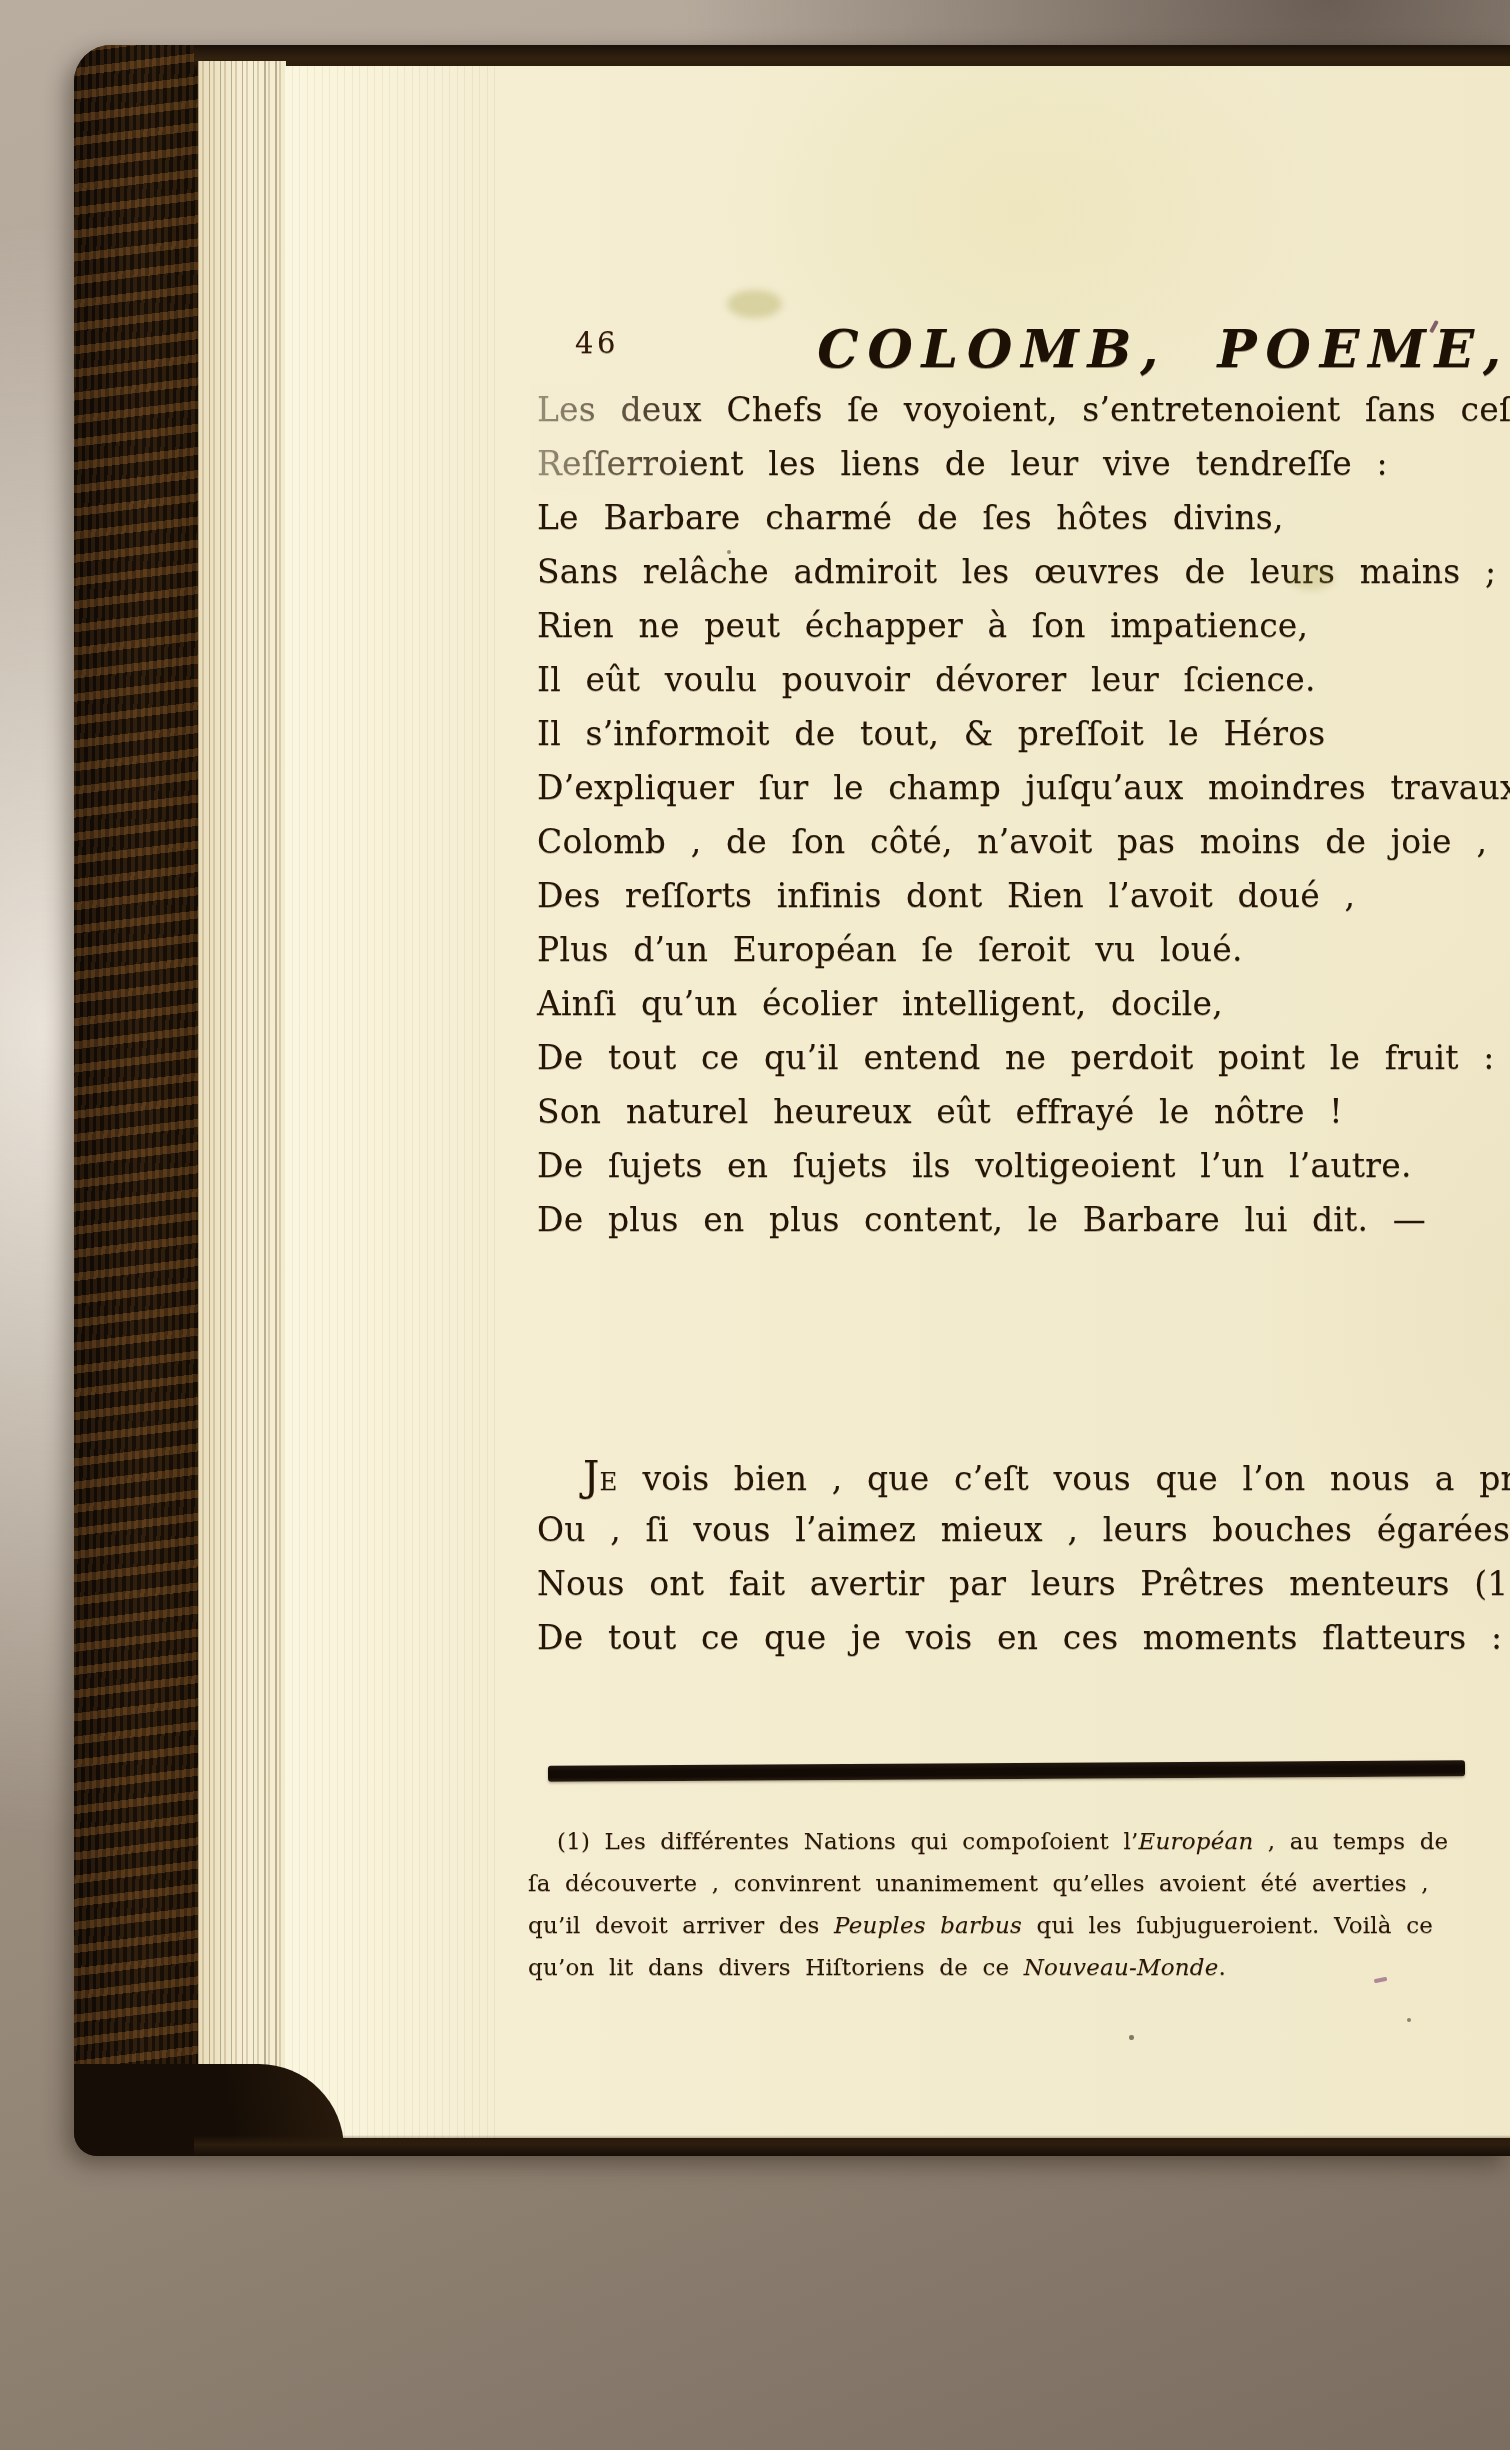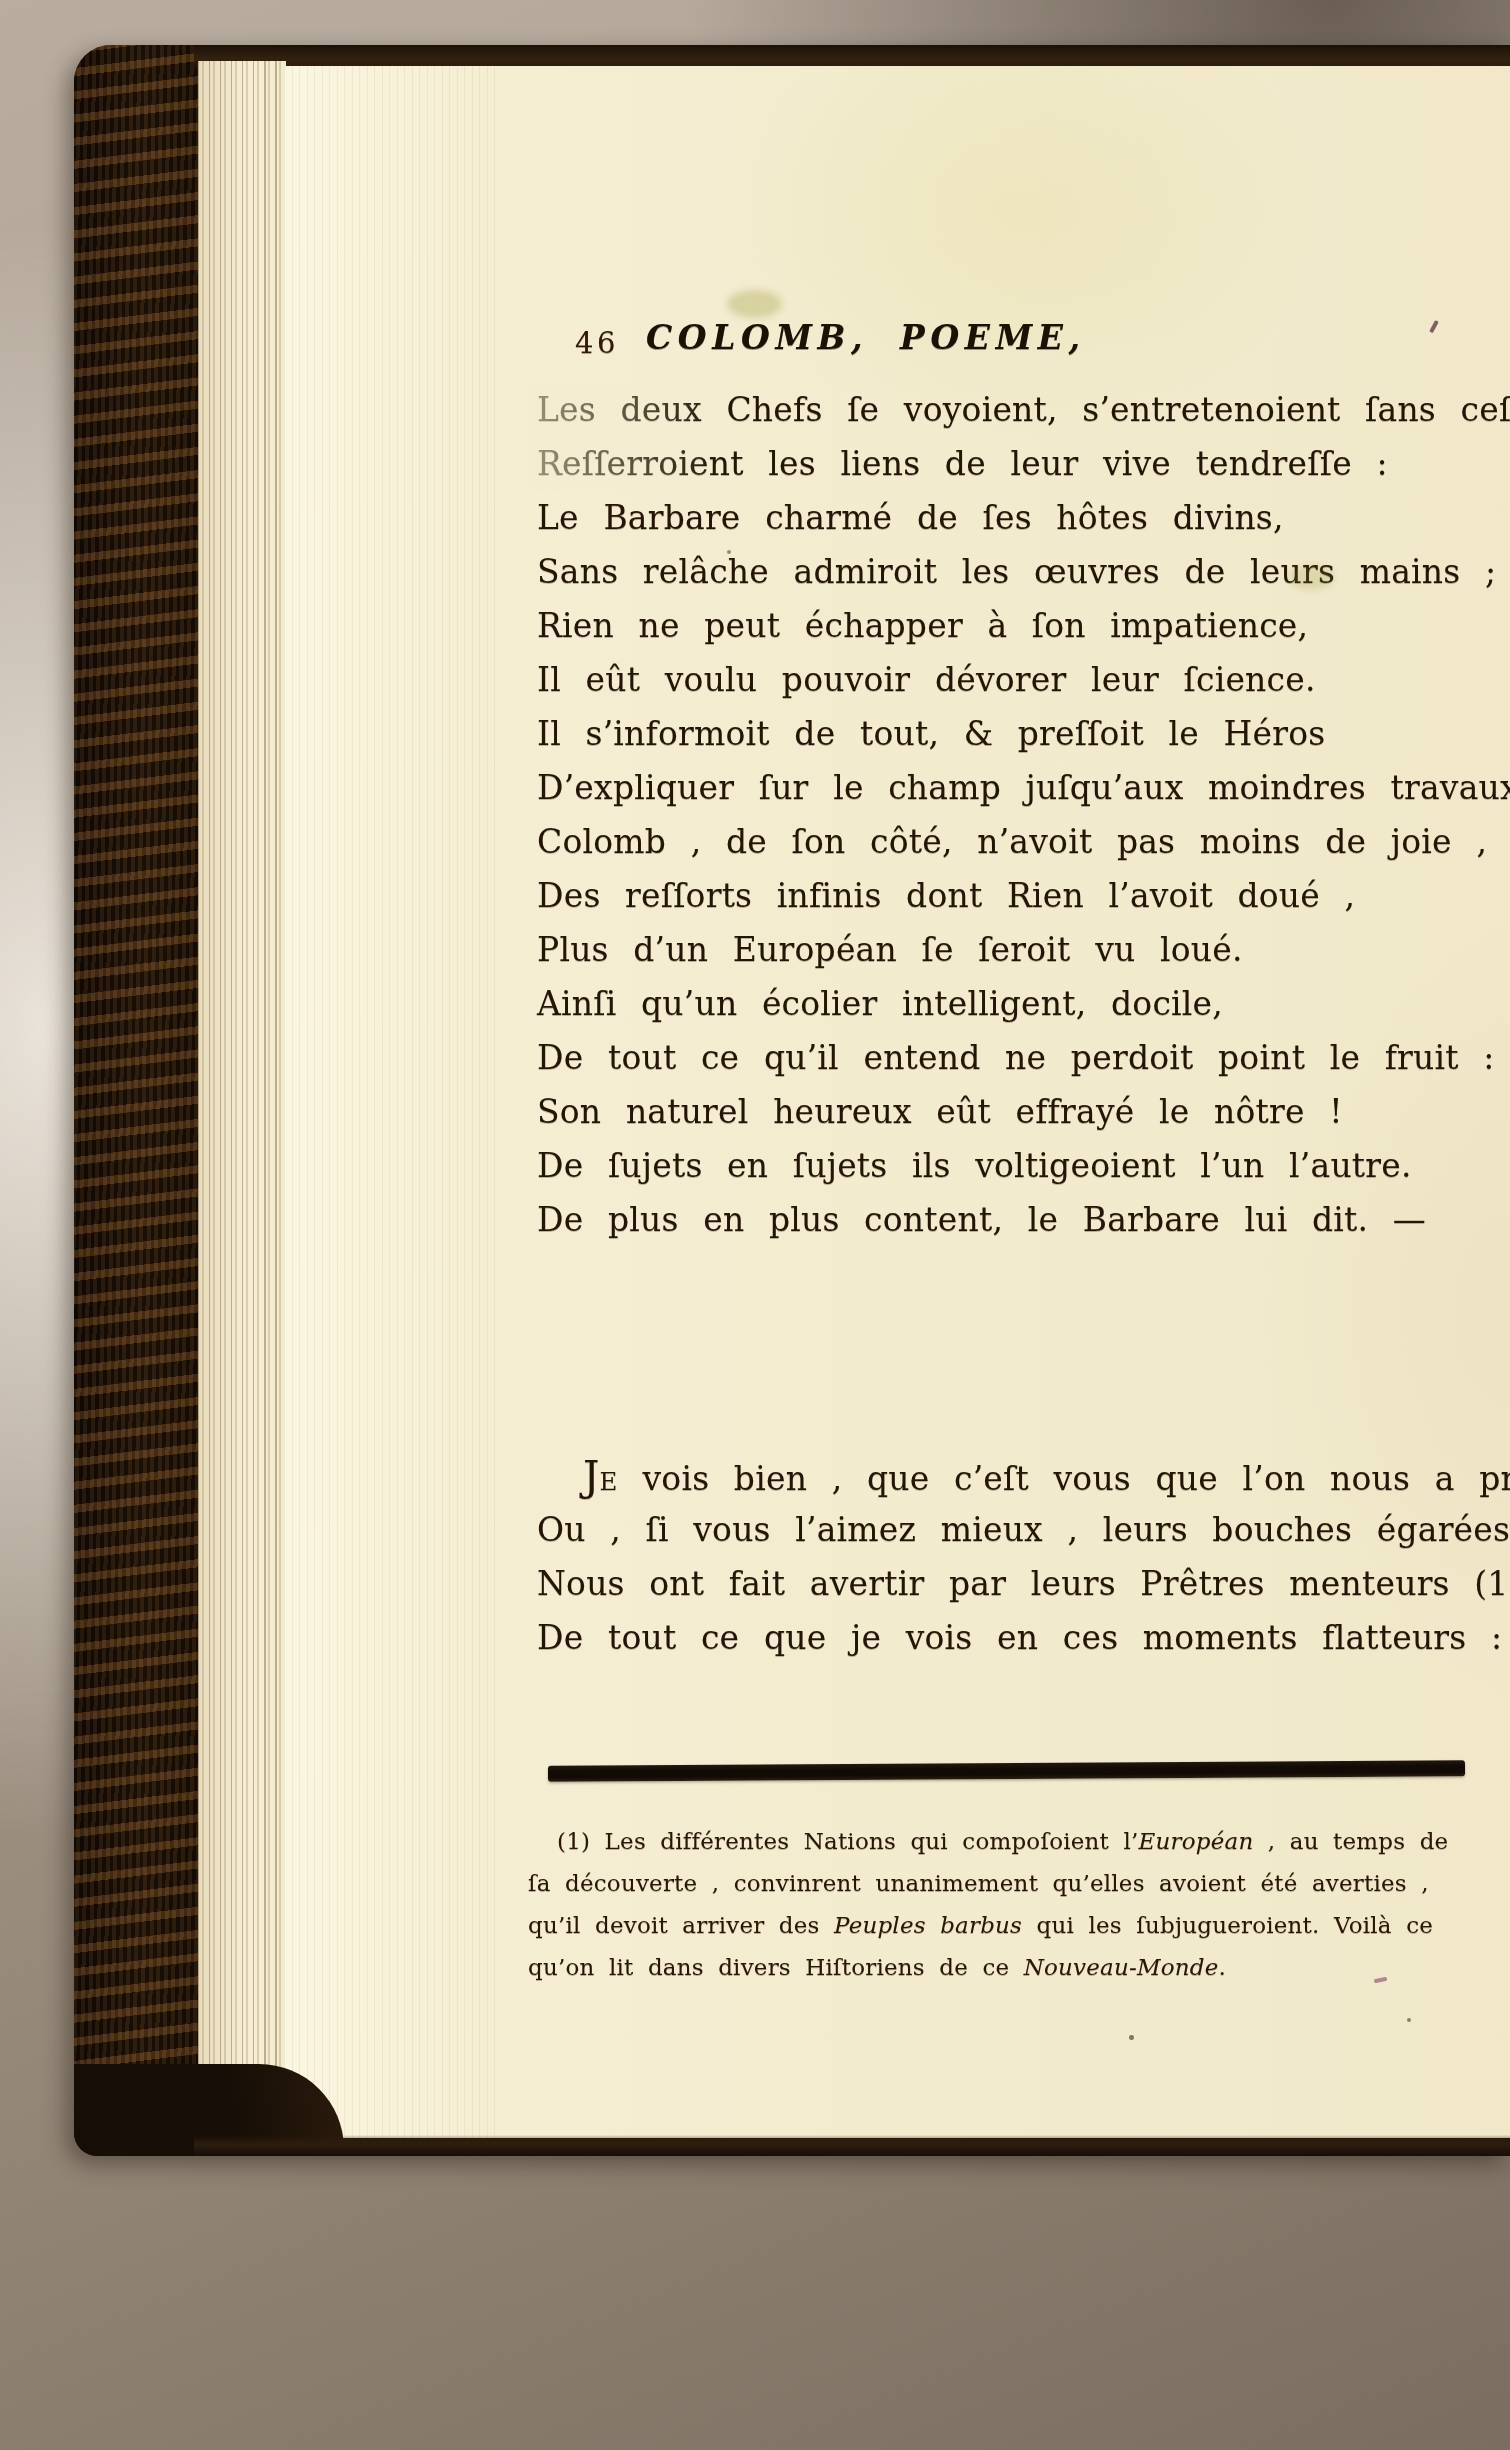--- a/index.html
+++ b/index.html
@@ -54,22 +54,22 @@
     background:linear-gradient(80deg,#150d06 55%, #2a1b0c 100%);
     border-radius:0 85px 0 23px;
   }
   .content{position:absolute;left:537px;top:0;width:929px;color:#241507;}
   .masthead{position:absolute;top:318px;left:8px;width:100%;height:60px;margin-left:36px;}
   .pageno{
     position:absolute;left:-6px;top:8px;font-size:29px;letter-spacing:3.5px;
     color:#32190b;text-shadow:0 0.5px 0.5px rgba(48,24,8,0.35);
   }
   .header{
-    display:block;text-align:left;text-indent:65px;
-    font-style:italic;font-weight:700;font-size:33px;letter-spacing:0.17em;word-spacing:0.45em;
+    display:block;text-align:right;text-indent:65px;
+    font-style:italic;font-weight:700;font-size:52px;letter-spacing:0.17em;word-spacing:0.45em;
     color:#1d1106;text-shadow:0 0.5px 0.5px rgba(30,16,6,0.4);
   }
   .stanza{position:absolute;left:0;width:100%;}
   .stanza1{top:383px;}
   .stanza2{top:1449px;}
   .verse-line{
     height:54px;line-height:54px;font-size:33px;white-space:nowrap;
     word-spacing:0.42em;letter-spacing:0.2px;
     text-shadow:0 0.5px 0 rgba(35,18,6,0.28);
   }

